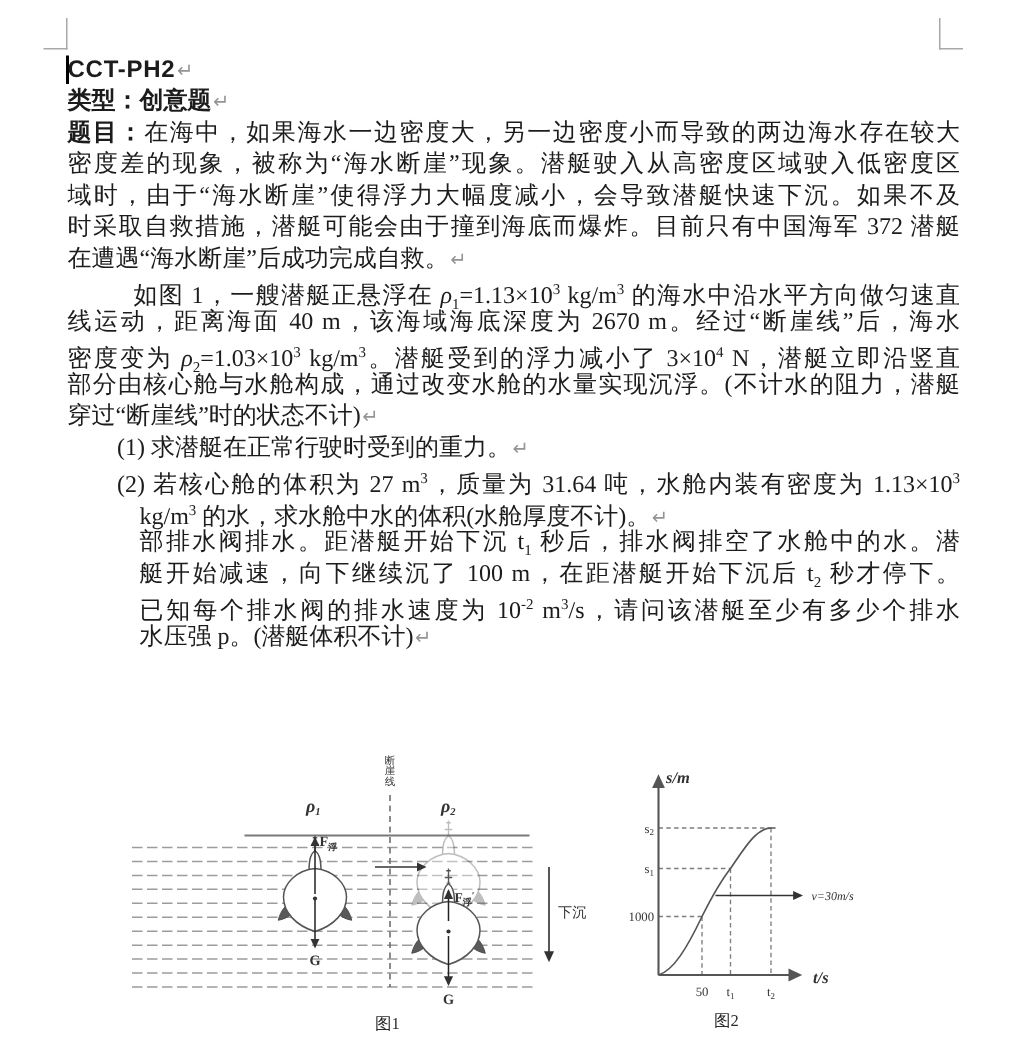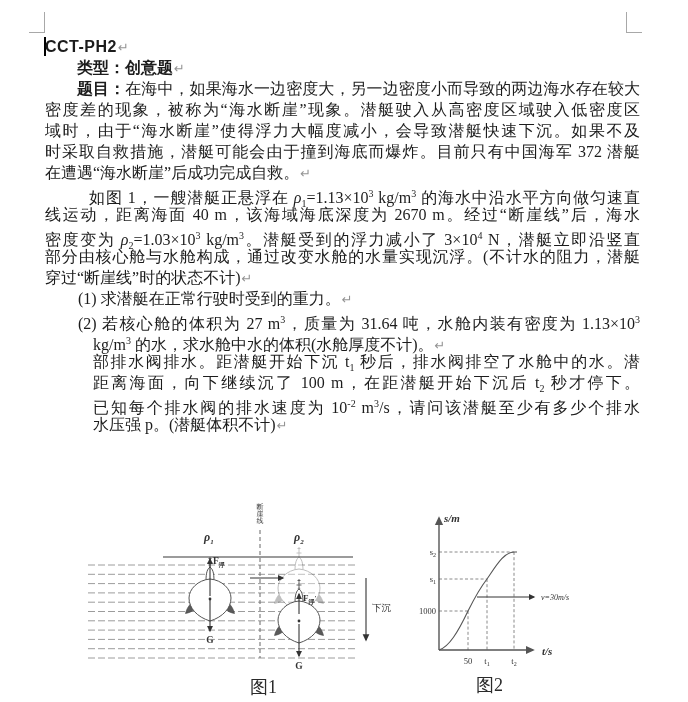--- a/index.html
+++ b/index.html
@@ -12,29 +12,29 @@
   .corner.tl{left:29px; top:12px; border-right:1px solid #a8a8a8; border-bottom:1px solid #a8a8a8;}
   .corner.tr{left:626px; top:12px; border-left:1px solid #a8a8a8; border-bottom:1px solid #a8a8a8;}
   .cursor{position:absolute; left:44px; top:37px; width:2px; height:19px; background:#000;}
   
   .doc{position:absolute; left:45px; top:36px; width:595px;}
   .line{height:21px; line-height:21px; font-size:16px; white-space:normal; overflow:visible;}
   .jf{text-align:justify; text-align-last:justify;}
   .ind{text-indent:44px;}
   .li{padding-left:48px; text-indent:-15px;}
   .lc{padding-left:48px;}
-  .b{font-weight:bold;margin-left:32px;}
+  .b{font-weight:bold;}
   .h{font-family:"Liberation Sans","DejaVu Sans",sans-serif; font-weight:bold; letter-spacing:.5px; font-size:16px;text-align:right;}
   .i{font-style:italic;}
   .sub{font-size:10px; vertical-align:-4px;}
   .sup{font-size:10px; vertical-align:6px;}
   .mark{color:#949494; font-family:"DejaVu Sans",sans-serif; font-size:13px; padding-left:1px;}
   
   .fig{position:absolute;}
-  .caption{position:absolute; font-size:18px; color:#2a2a2a;}
+  .caption{position:absolute; font-size:11px; color:#2a2a2a;}
   .wrow{stroke:#9c9c9c; stroke-width:1; stroke-dasharray:7 3;}
   .axis{stroke:#555; stroke-width:1.4; fill:none;}
   .dash{stroke:#7d7d7d; stroke-width:0.9; fill:none; stroke-dasharray:3 2.2;}
   .figtext{font-family:"Liberation Serif","DejaVu Serif",serif; fill:#333;}
 </style>
 </head>
 <body>
 
 <div class="page">
 
@@ -52,21 +52,21 @@
       <div class="line"><span>在遭遇“海水断崖”后成功完成自救。</span><span class="mark">↵</span></div>
       <div class="line jf ind"><span>如图 1，一艘潜艇正悬浮在 </span><span class="i">ρ</span><span class="sub">1</span><span>=1.13×10</span><span class="sup">3</span><span> kg/m</span><span class="sup">3</span><span> 的海水中沿水平方向做匀速直</span></div>
       <div class="line jf"><span>线运动，距离海面 40 m，该海域海底深度为 2670 m。经过“断崖线”后，海水</span></div>
       <div class="line jf"><span>密度变为 </span><span class="i">ρ</span><span class="sub">2</span><span>=1.03×10</span><span class="sup">3</span><span> kg/m</span><span class="sup">3</span><span>。潜艇受到的浮力减小了 3×10</span><span class="sup">4</span><span> N，潜艇立即沿竖直</span></div>
       <div class="line jf"><span>部分由核心舱与水舱构成，通过改变水舱的水量实现沉浮。(不计水的阻力，潜艇</span></div>
       <div class="line"><span>穿过“断崖线”时的状态不计)</span><span class="mark">↵</span></div>
       <div class="line li"><span>(1) 求潜艇在正常行驶时受到的重力。</span><span class="mark">↵</span></div>
       <div class="line li jf"><span>(2) 若核心舱的体积为 27 m</span><span class="sup">3</span><span>，质量为 31.64 吨，水舱内装有密度为 1.13×10</span><span class="sup">3</span></div>
       <div class="line lc"><span>kg/m</span><span class="sup">3</span><span> 的水，求水舱中水的体积(水舱厚度不计)。</span><span class="mark">↵</span></div>
       <div class="line lc jf"><span>部排水阀排水。距潜艇开始下沉 t</span><span class="sub">1</span><span> 秒后，排水阀排空了水舱中的水。潜</span></div>
-      <div class="line lc jf"><span>距离海面，向下继续沉了 100 m，在距潜艇开始下沉后 t</span><span class="sub">2</span><span> 秒才停下。</span></div>
+      <div class="line lc jf"><span>艇开始减速，向下继续沉了 100 m，在距潜艇开始下沉后 t</span><span class="sub">2</span><span> 秒才停下。</span></div>
       <div class="line lc jf"><span>已知每个排水阀的排水速度为 10</span><span class="sup">-2</span><span> m</span><span class="sup">3</span><span>/s，请问该潜艇至少有多少个排水</span></div>
       <div class="line lc"><span>水压强 p。(潜艇体积不计)</span><span class="mark">↵</span></div>
     </div>
 
   <svg class="fig" style="left:80px; top:500px;" width="315" height="185" viewBox="0 0 315 185">
     <defs>
       <marker id="arrB" viewBox="0 0 8 8" refX="6" refY="4" markerWidth="7" markerHeight="7" orient="auto">
         <path d="M0,0.5 L7.5,4 L0,7.5 Z" fill="#333"></path>
       </marker>
       <marker id="arrG" viewBox="0 0 8 8" refX="6" refY="4" markerWidth="7" markerHeight="7" orient="auto">

